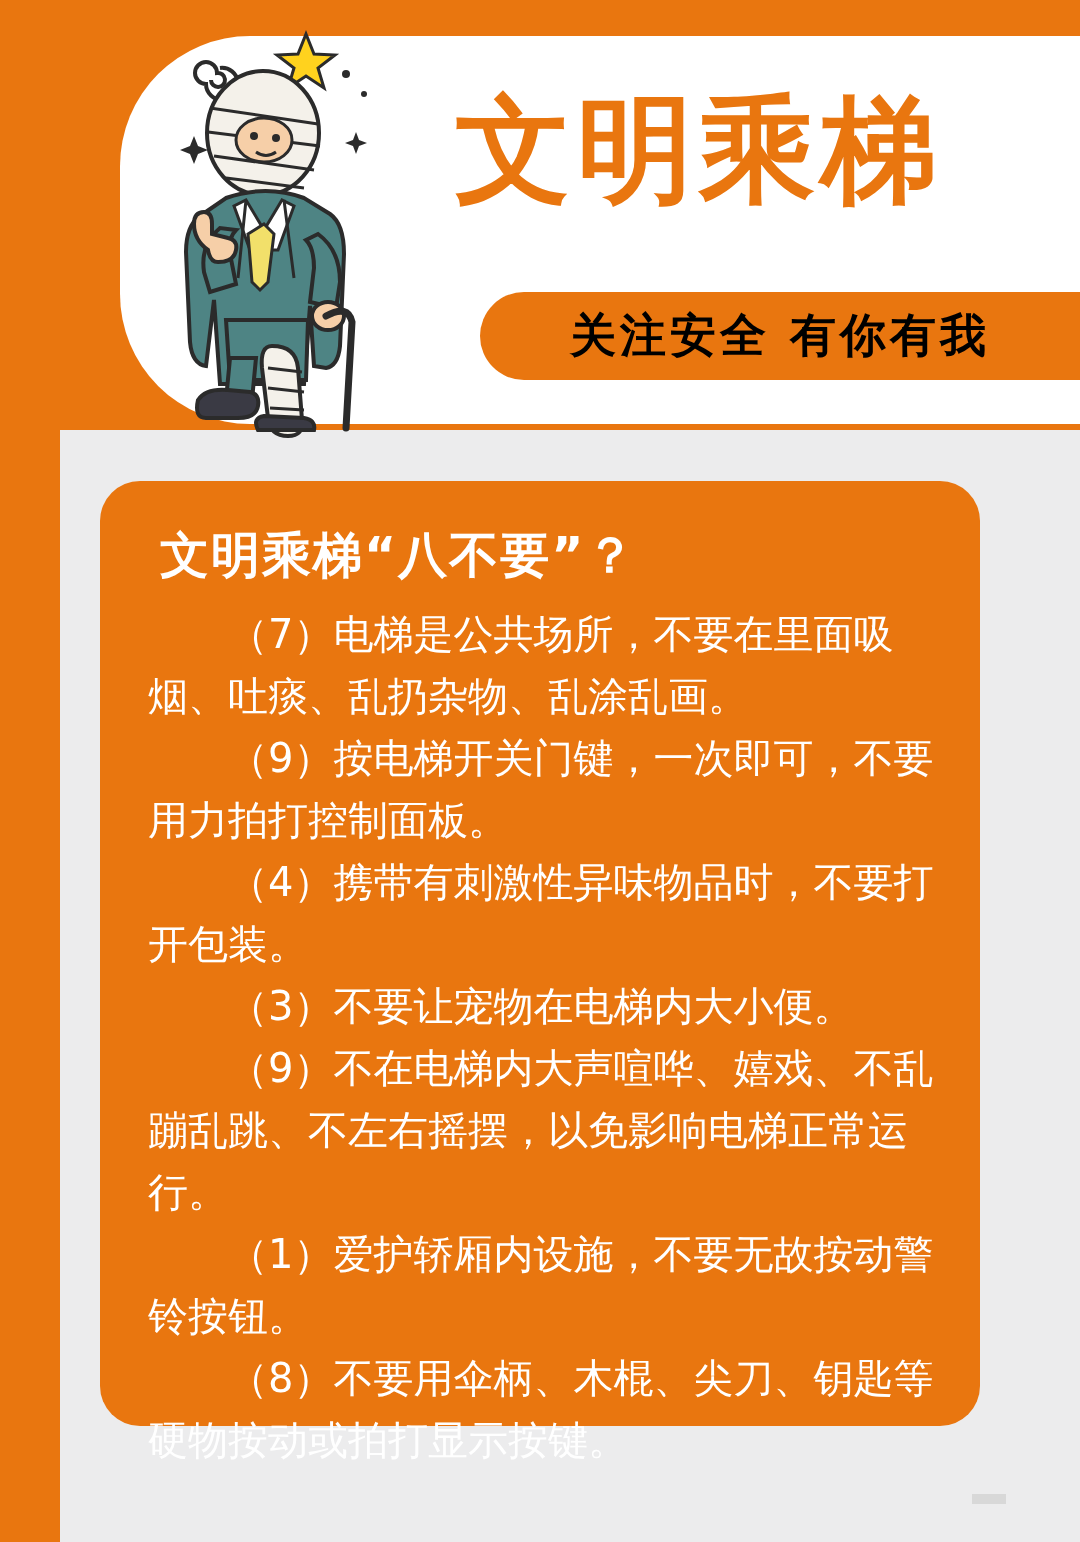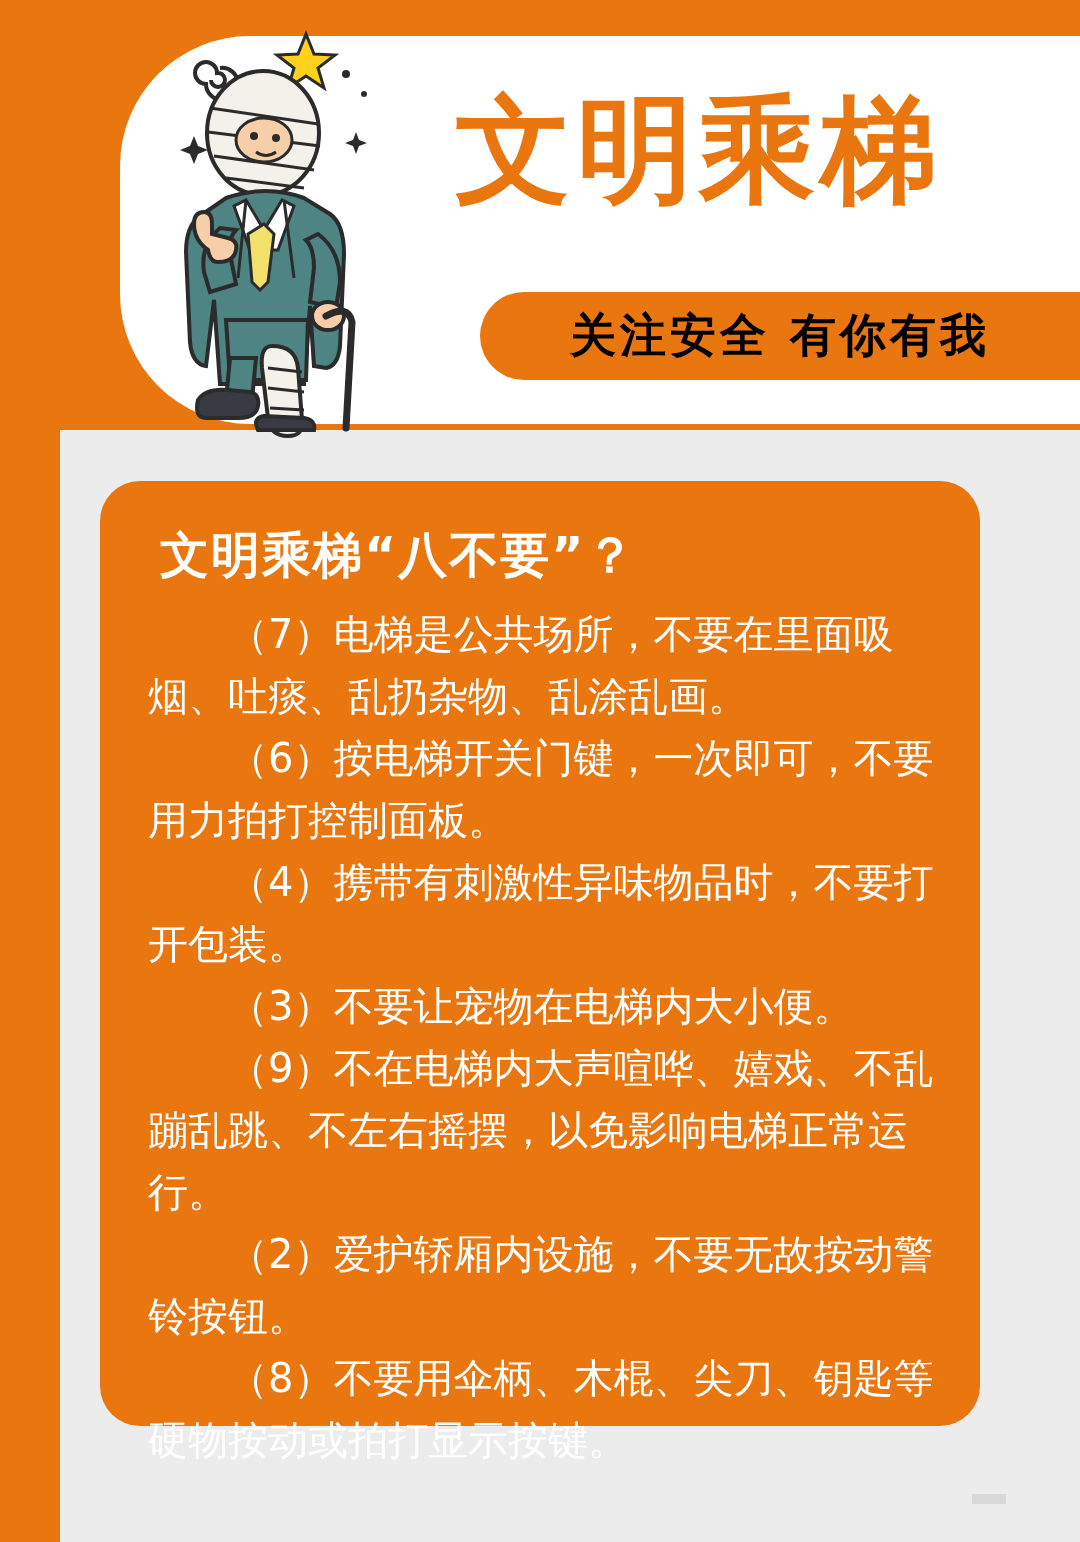--- a/index.html
+++ b/index.html
@@ -191,23 +191,23 @@
   <div class="title-main">文明乘梯</div>
 
   <div class="subtitle-pill">
     <span class="subtitle-text">关注安全 有你有我</span>
   </div>
 
   <div class="content-card">
     <div class="card-heading">文明乘梯“八不要”？</div>
     <div class="card-body">
       <p>（7）电梯是公共场所，不要在里面吸烟、吐痰、乱扔杂物、乱涂乱画。</p>
-      <p>（6）按电梯开关门键，一次即可，不要用力拍打控制面板。</p>
+      <p>（9）按电梯开关门键，一次即可，不要用力拍打控制面板。</p>
       <p>（4）携带有刺激性异味物品时，不要打开包装。</p>
       <p>（3）不要让宠物在电梯内大小便。</p>
       <p>（9）不在电梯内大声喧哗、嬉戏、不乱蹦乱跳、不左右摇摆，以免影响电梯正常运行。</p>
-      <p>（2）爱护轿厢内设施，不要无故按动警铃按钮。</p>
+      <p>（1）爱护轿厢内设施，不要无故按动警铃按钮。</p>
       <p>（8）不要用伞柄、木棍、尖刀、钥匙等硬物按动或拍打显示按键。</p>
     </div>
   </div>
 
   <div class="corner-mark"></div>
 </div>
 
 </body></html>

